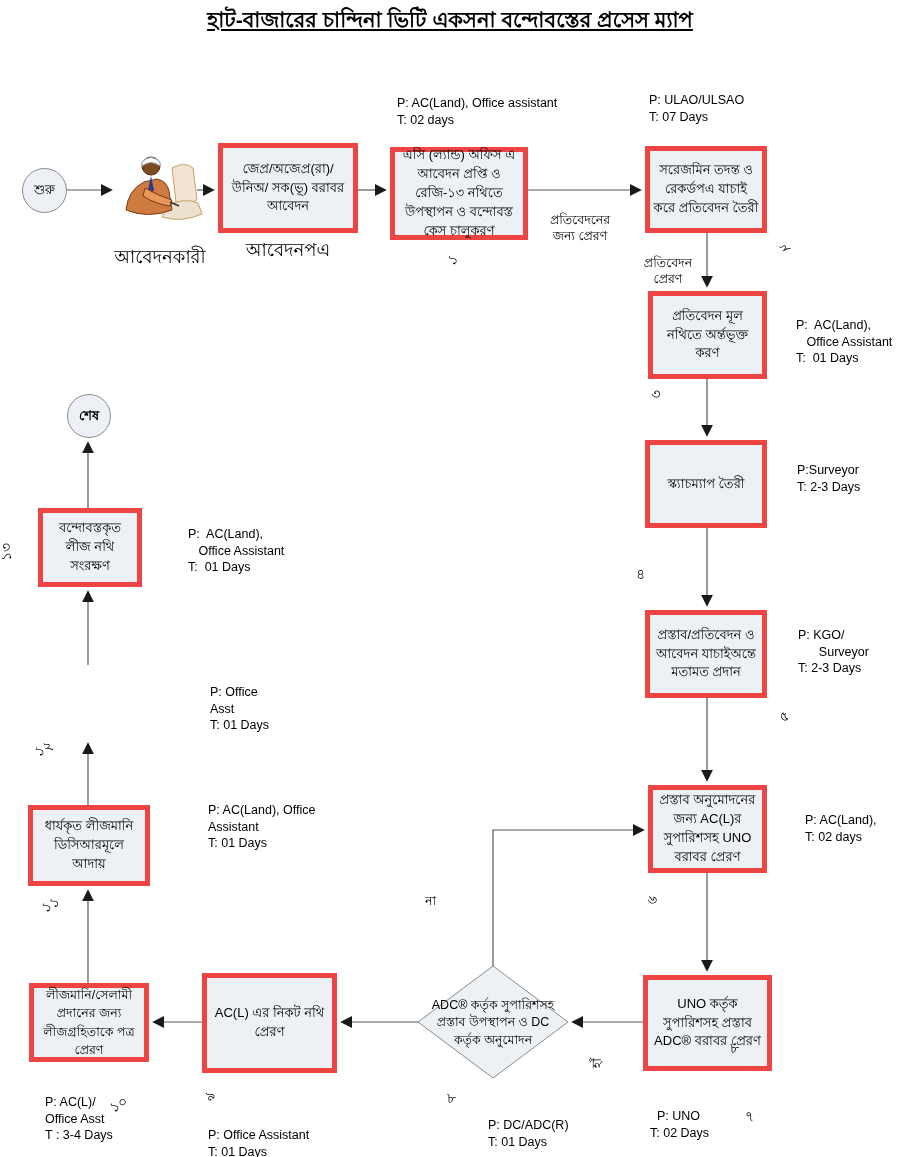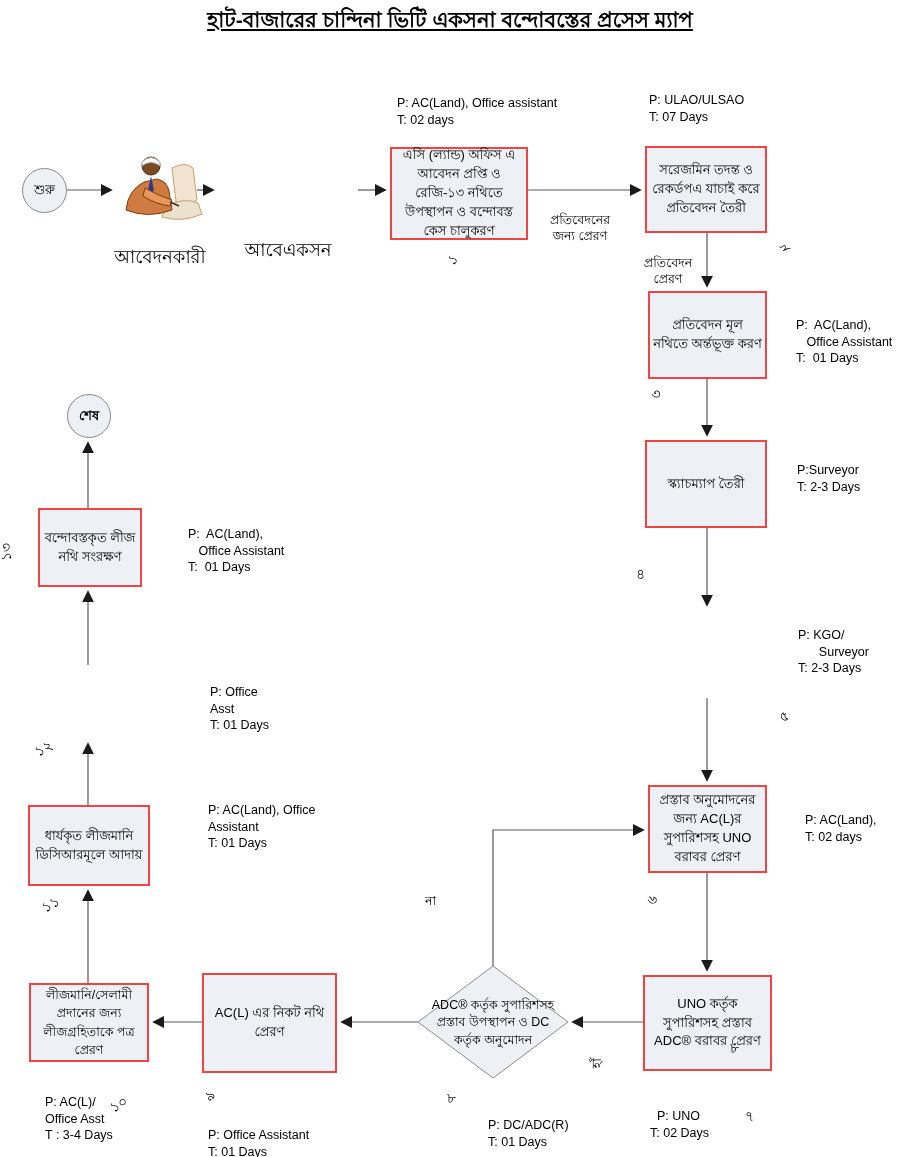--- a/index.html
+++ b/index.html
@@ -1,21 +1,21 @@
 <!DOCTYPE html>
 <html><head>
 <meta charset="utf-8">
 <style>
   html,body{margin:0;padding:0;background:#fff;}
   #canvas{position:relative;width:900px;height:1157px;background:#fff;overflow:hidden;
           font-family:"Liberation Sans","DejaVu Sans",sans-serif;color:#000;}
   #page-title{position:absolute;left:0;top:4px;width:100%;text-align:center;
               font-size:21px;font-weight:bold;text-decoration:underline;}
   svg.layer{position:absolute;left:0;top:0;}
-  .box{position:absolute;background:#edf1f6;border:2px solid #ef4444;
+  .box{position:absolute;background:#edf1f6;border:5px solid #ef4444;
        display:flex;align-items:center;justify-content:center;text-align:center;
        font-size:13px;line-height:1.45;padding:3px;box-sizing:border-box;}
   .circle{position:absolute;background:#edf1f6;border:1px solid #8a8a8a;border-radius:50%;
           display:flex;align-items:center;justify-content:center;font-size:13px;box-sizing:border-box;}
   .ann{position:absolute;white-space:pre;font-size:12.5px;line-height:1.32;}
   .num{position:absolute;font-size:14px;transform:rotate(-30deg);}
   .num.flat{transform:none;}
   .num.vert{transform:rotate(-90deg);}
   .num.tilt55{transform:rotate(-55deg);}
   .edge-label{position:absolute;white-space:pre;text-align:center;font-size:12.5px;line-height:1.3;}
@@ -72,38 +72,44 @@
     <path d="M50 56 q18 -9 32 -3 l4 11 q-20 9 -40 3 z" fill="#ece0cf" stroke="#c9a068"></path>
     <path d="M10 60 Q12 40 28 32 L41 29 Q51 31 53 41 L56 60 Q32 69 10 60 z" fill="#cf7a3e" stroke="#7a3d14"></path>
     <circle cx="35" cy="16" r="9" fill="#7c4a21" stroke="#4d2a10"></circle>
     <path d="M26 12 Q35 3 44 12 L44 16 Q35 9 26 16 z" fill="#ffffff" stroke="#999999"></path>
     <path d="M35 26 l3 14 l-3 5 l-3 -5 z" fill="#2e3a8c"></path>
     <path d="M29 38 Q43 46 56 50 L54 56 Q39 54 27 46 z" fill="#e8995a" stroke="#7a3d14"></path>
     <line x1="54" y1="52" x2="63" y2="56" stroke="#333333" stroke-width="1.5"></line>
   </svg>
   <div class="caption" style="left:110px;top:243px;width:100px;">আবেদনকারী</div>
 
-  <div class="caption" style="left:228px;top:236px;width:120px;">আবেএকসন</div>
+  <div class="box" style="left:218px;top:143px;width:140px;height:90px;">
+    <span>জেপ্র/অজেপ্র(রা)/উনিঅ/ সক(ভূ) বরাবর আবেদন</span>
+  </div>
+  <div class="caption" style="left:228px;top:236px;width:120px;">আবেদনপএ</div>
 
   <div class="box" style="left:390px;top:147px;width:138px;height:93px;">
     <span>এসি (ল্যান্ড) অফিস এ আবেদন প্রপ্তি ও রেজি-১৩ নথিতে উপস্থাপন ও বন্দোবস্ত কেস চালুকরণ</span>
   </div>
 
   <div class="box" style="left:645px;top:146px;width:122px;height:87px;">
     <span>সরেজমিন তদন্ত ও রেকর্ডপএ যাচাই করে প্রতিবেদন তৈরী</span>
   </div>
 
   <div class="box" style="left:648px;top:291px;width:119px;height:88px;align-items:center;">
     <span>প্রতিবেদন মূল নথিতে অর্ন্তভূক্ত করণ</span>
   </div>
 
   <div class="box" style="left:645px;top:440px;width:122px;height:88px;">
     <span>স্ক্যাচম্যাপ তৈরী</span>
   </div>
 
+  <div class="box" style="left:645px;top:610px;width:122px;height:88px;">
+    <span>প্রস্তাব/প্রতিবেদন ও আবেদন যাচাইঅন্তে মতামত প্রদান</span>
+  </div>
 
   <div class="box" style="left:648px;top:785px;width:119px;height:88px;">
     <span>প্রস্তাব অনুমোদনের জন্য AC(L)র সুপারিশসহ UNO বরাবর প্রেরণ</span>
   </div>
 
   <div class="box" style="left:643px;top:975px;width:129px;height:96px;">
     <span>UNO কর্তৃক সুপারিশসহ প্রস্তাব ADC® বরাবর প্রেরণ</span>
   </div>
   <div class="num flat" style="left:730px;top:1037px;">৮</div>
 

